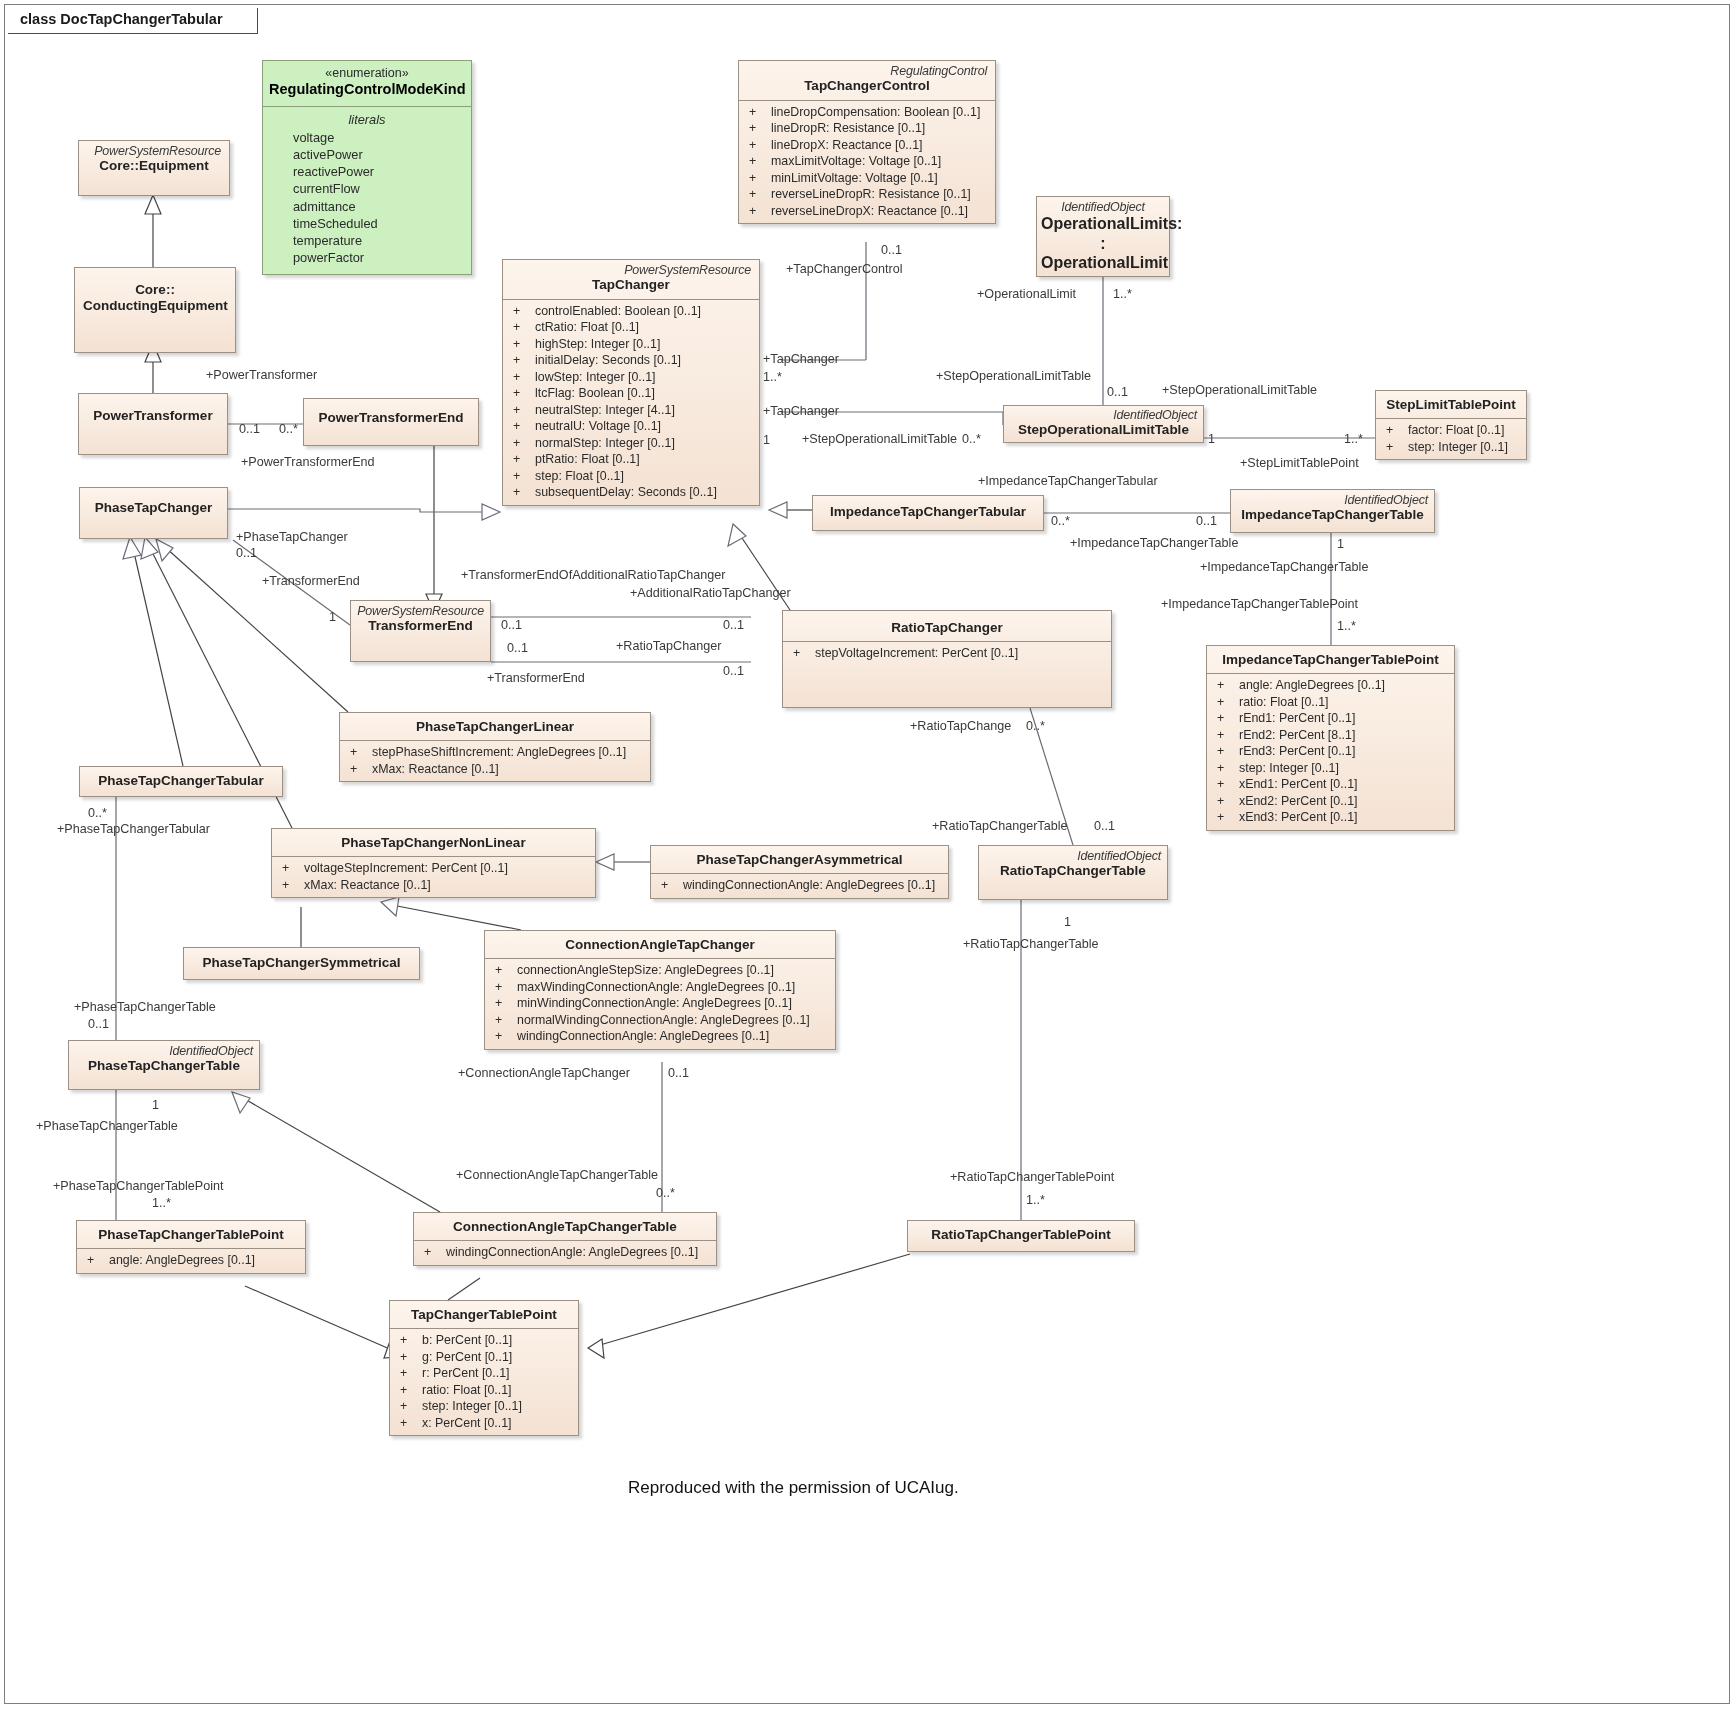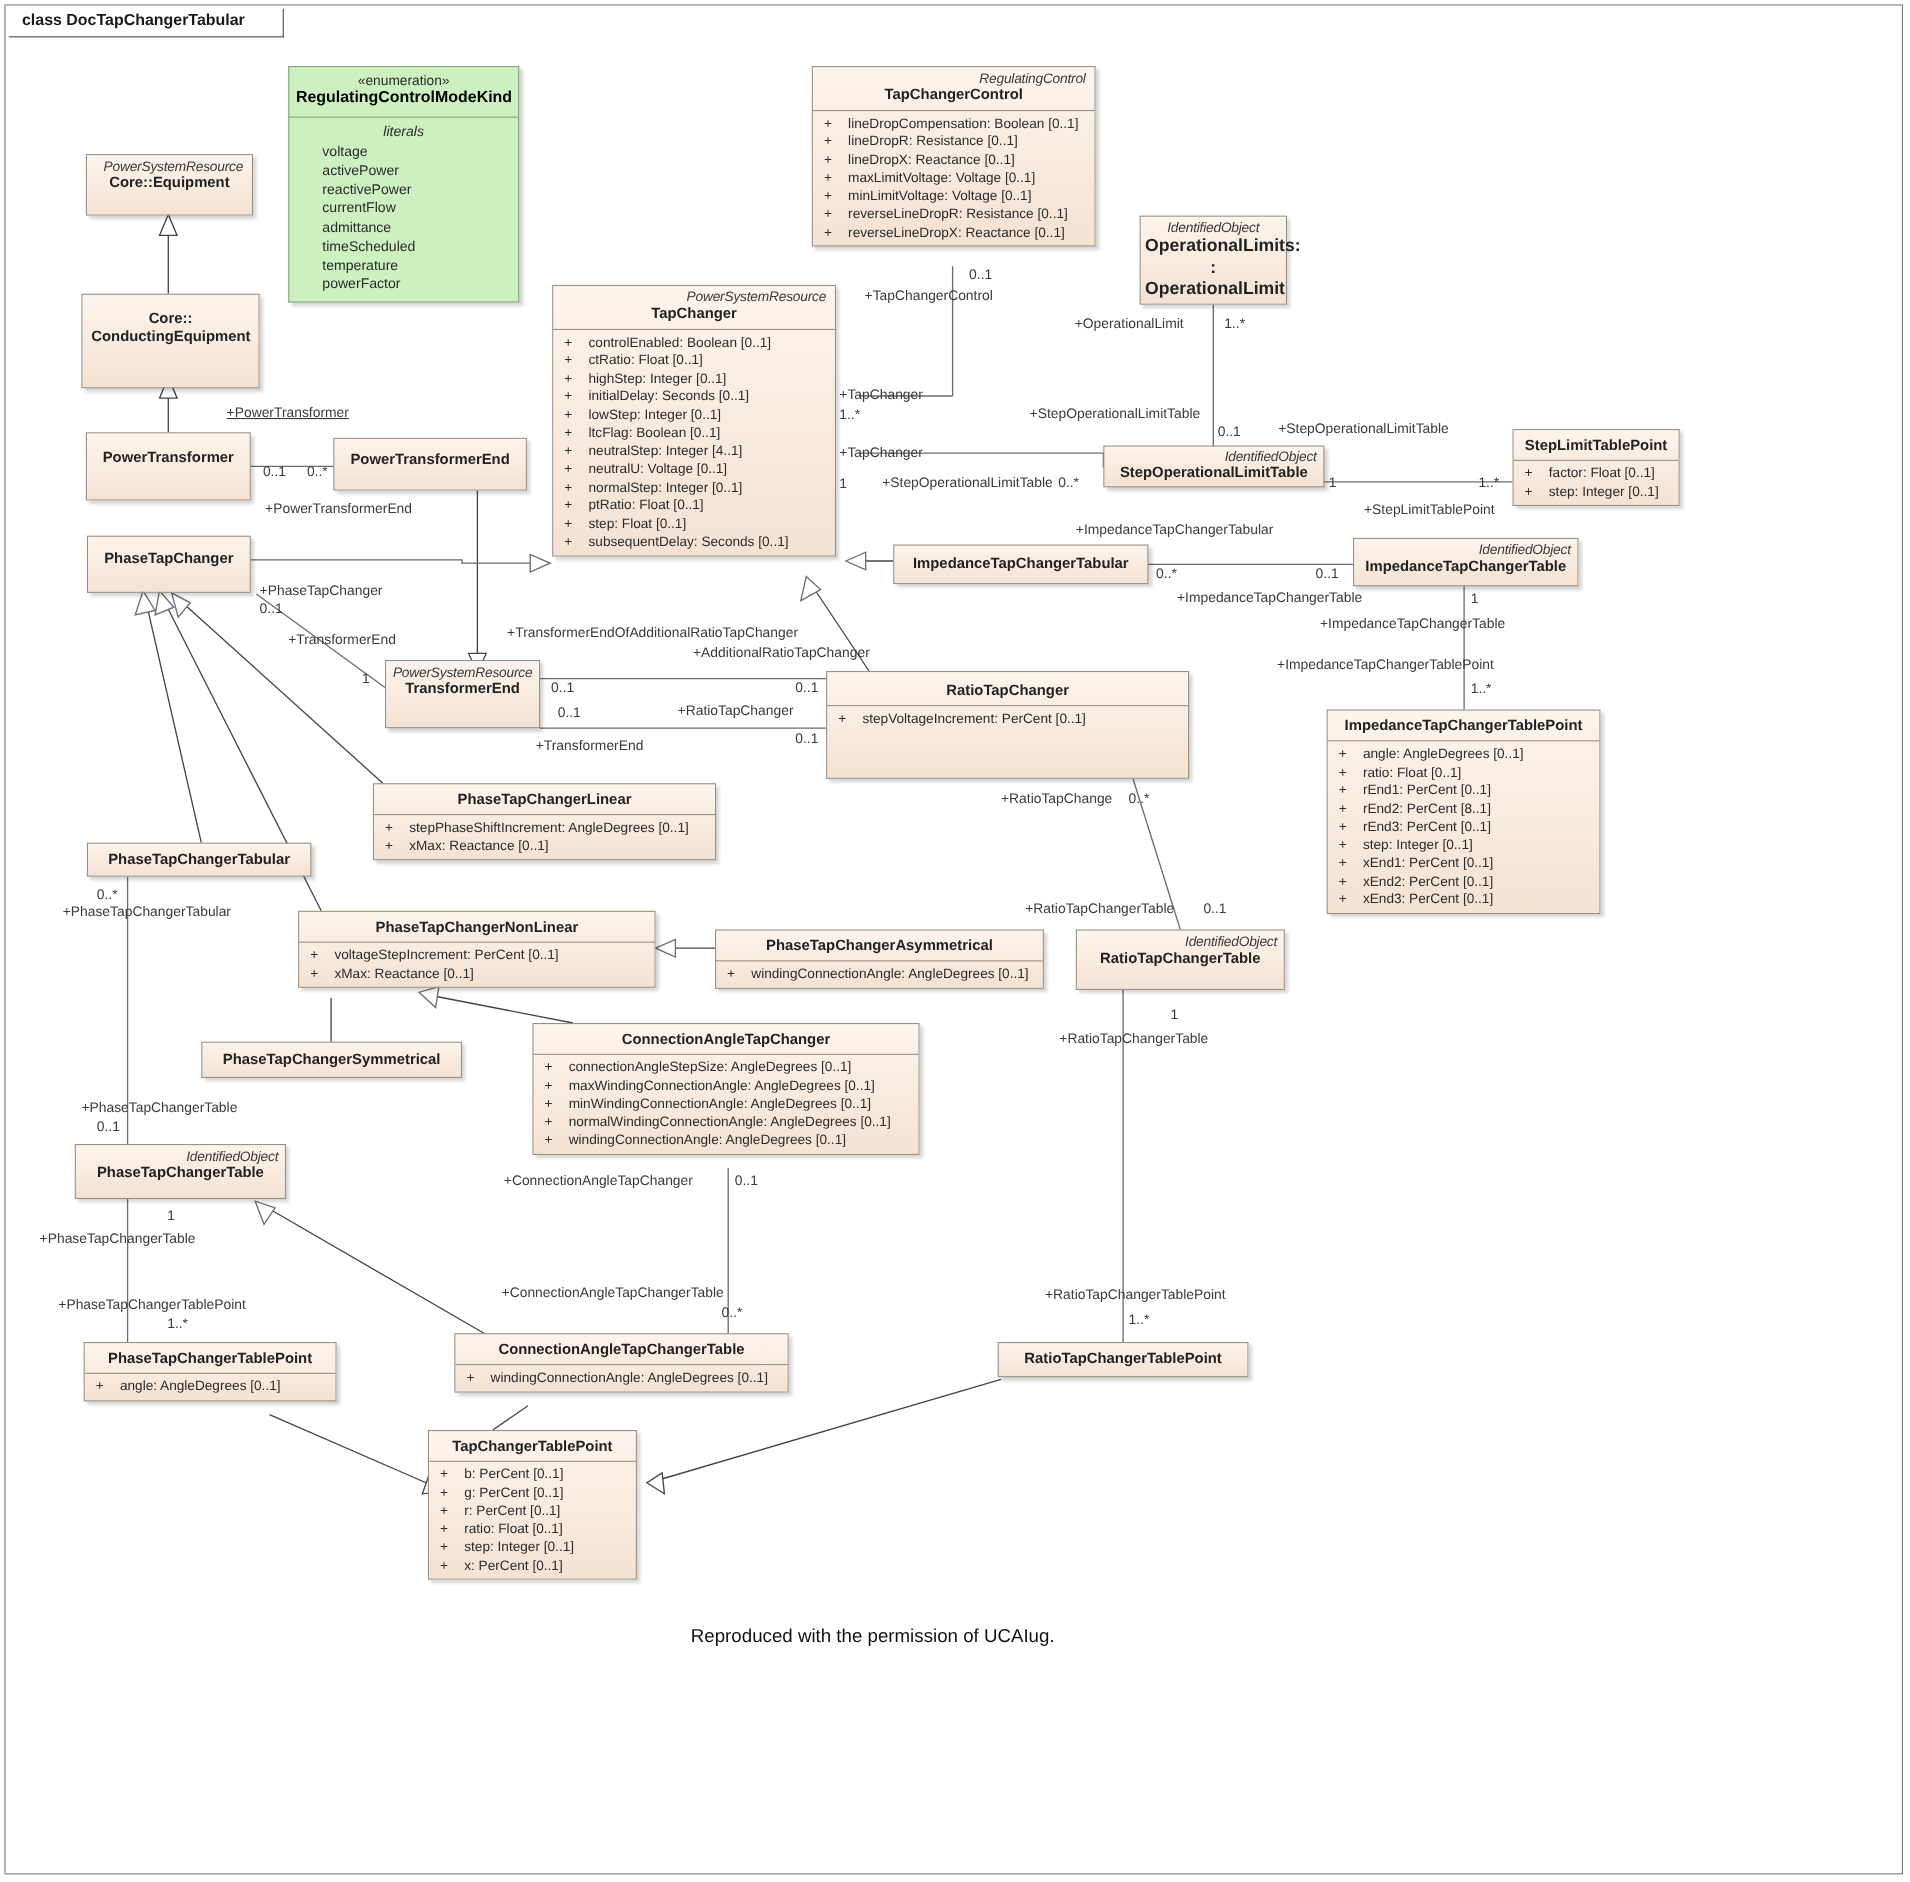--- a/index.html
+++ b/index.html
@@ -287,21 +287,21 @@
     </div>
   </div>
 
   <div class="cls" style="left:350px;top:600px;width:141px;height:62px;">
     <div class="hdr" style="padding:3px 6px;">
       <span class="stereo">PowerSystemResource</span>
       <span class="cname">TransformerEnd</span>
     </div>
   </div>
 
-  <div class="cls" style="left:751px;top:610px;width:330px;height:98px;">
+  <div class="cls" style="left:782px;top:610px;width:330px;height:98px;">
     <div class="hdr" style="padding-top:9px;">
       <span class="cname">RatioTapChanger</span>
     </div>
     <div class="feat">
       <div class="attr"><span class="vis">+</span><span>stepVoltageIncrement: PerCent [0..1]</span></div>
     </div>
   </div>
 
   <div class="cls" style="left:339px;top:712px;width:312px;">
     <div class="hdr" style="padding-top:6px;">
@@ -402,21 +402,21 @@
     <div class="feat">
       <div class="attr"><span class="vis">+</span><span>b: PerCent [0..1]</span></div>
       <div class="attr"><span class="vis">+</span><span>g: PerCent [0..1]</span></div>
       <div class="attr"><span class="vis">+</span><span>r: PerCent [0..1]</span></div>
       <div class="attr"><span class="vis">+</span><span>ratio: Float [0..1]</span></div>
       <div class="attr"><span class="vis">+</span><span>step: Integer [0..1]</span></div>
       <div class="attr"><span class="vis">+</span><span>x: PerCent [0..1]</span></div>
     </div>
   </div>
 
-  <div class="lbl" style="left:206px;top:368px;text-decoration:underline;">+PowerTransformer</div>
+  <div class="lbl" style="left:206px;top:368px;">+PowerTransformer</div>
   <div class="mult" style="left:239px;top:422px;">0..1</div>
   <div class="mult" style="left:279px;top:422px;">0..*</div>
   <div class="lbl" style="left:241px;top:455px;">+PowerTransformerEnd</div>
 
   <div class="lbl" style="left:786px;top:262px;">+TapChangerControl</div>
   <div class="mult" style="left:881px;top:243px;">0..1</div>
   <div class="lbl" style="left:763px;top:352px;">+TapChanger</div>
   <div class="mult" style="left:763px;top:370px;">1..*</div>
   <div class="lbl" style="left:763px;top:404px;">+TapChanger</div>
   <div class="mult" style="left:763px;top:433px;">1</div>

